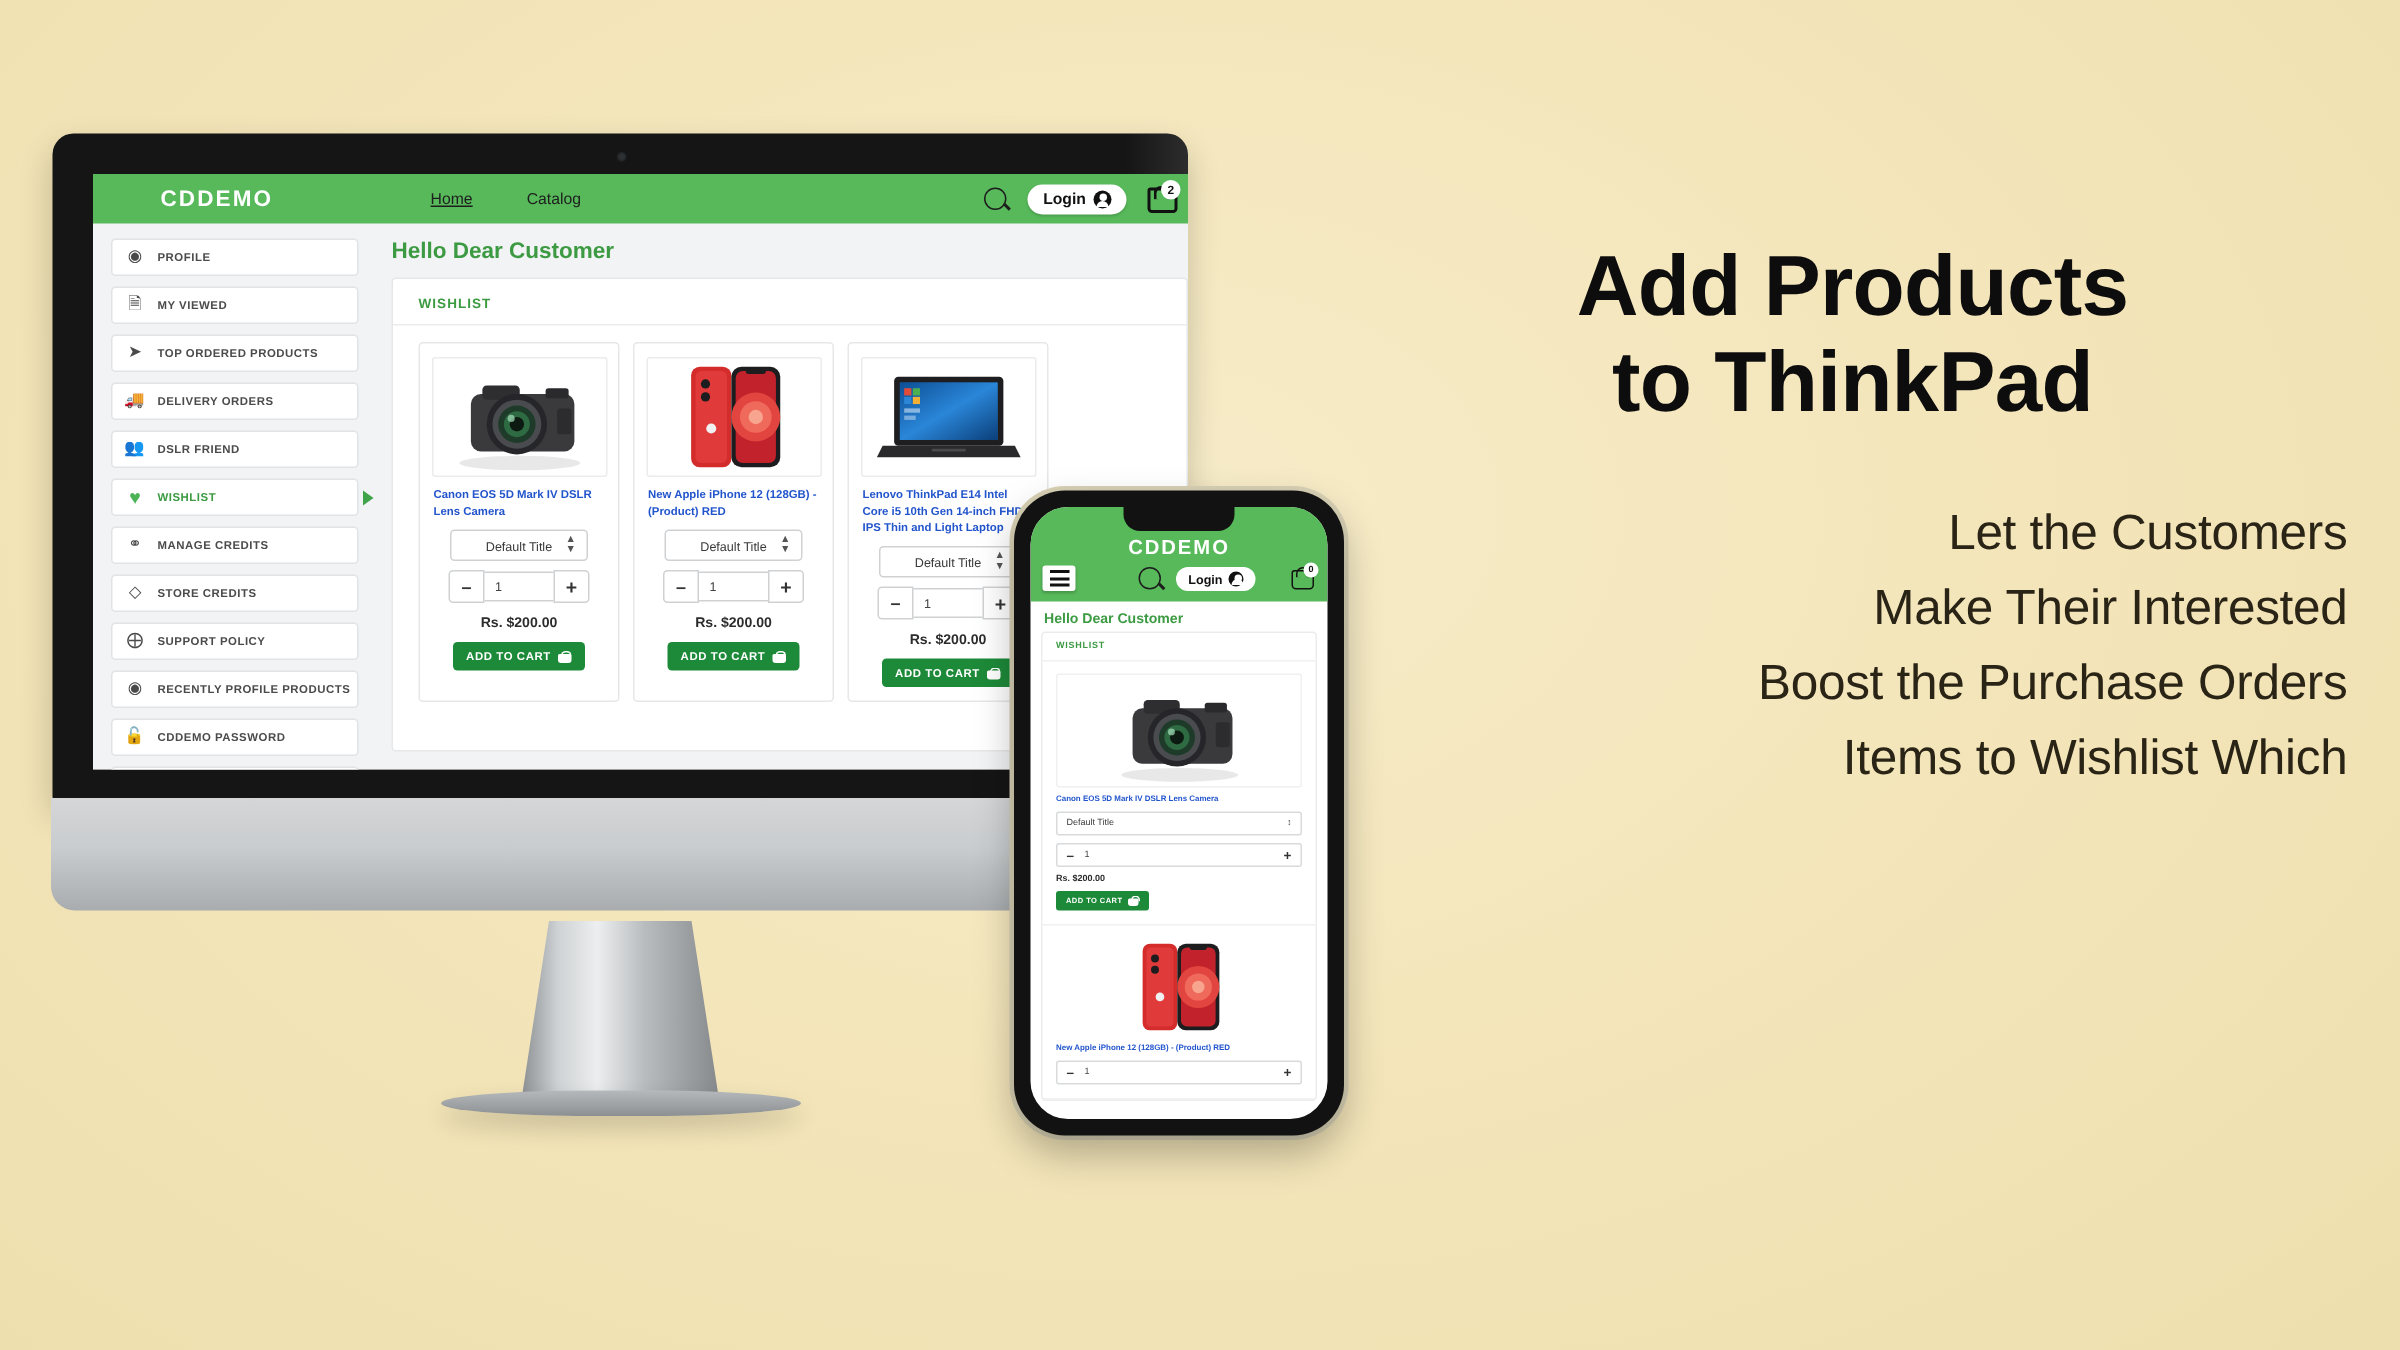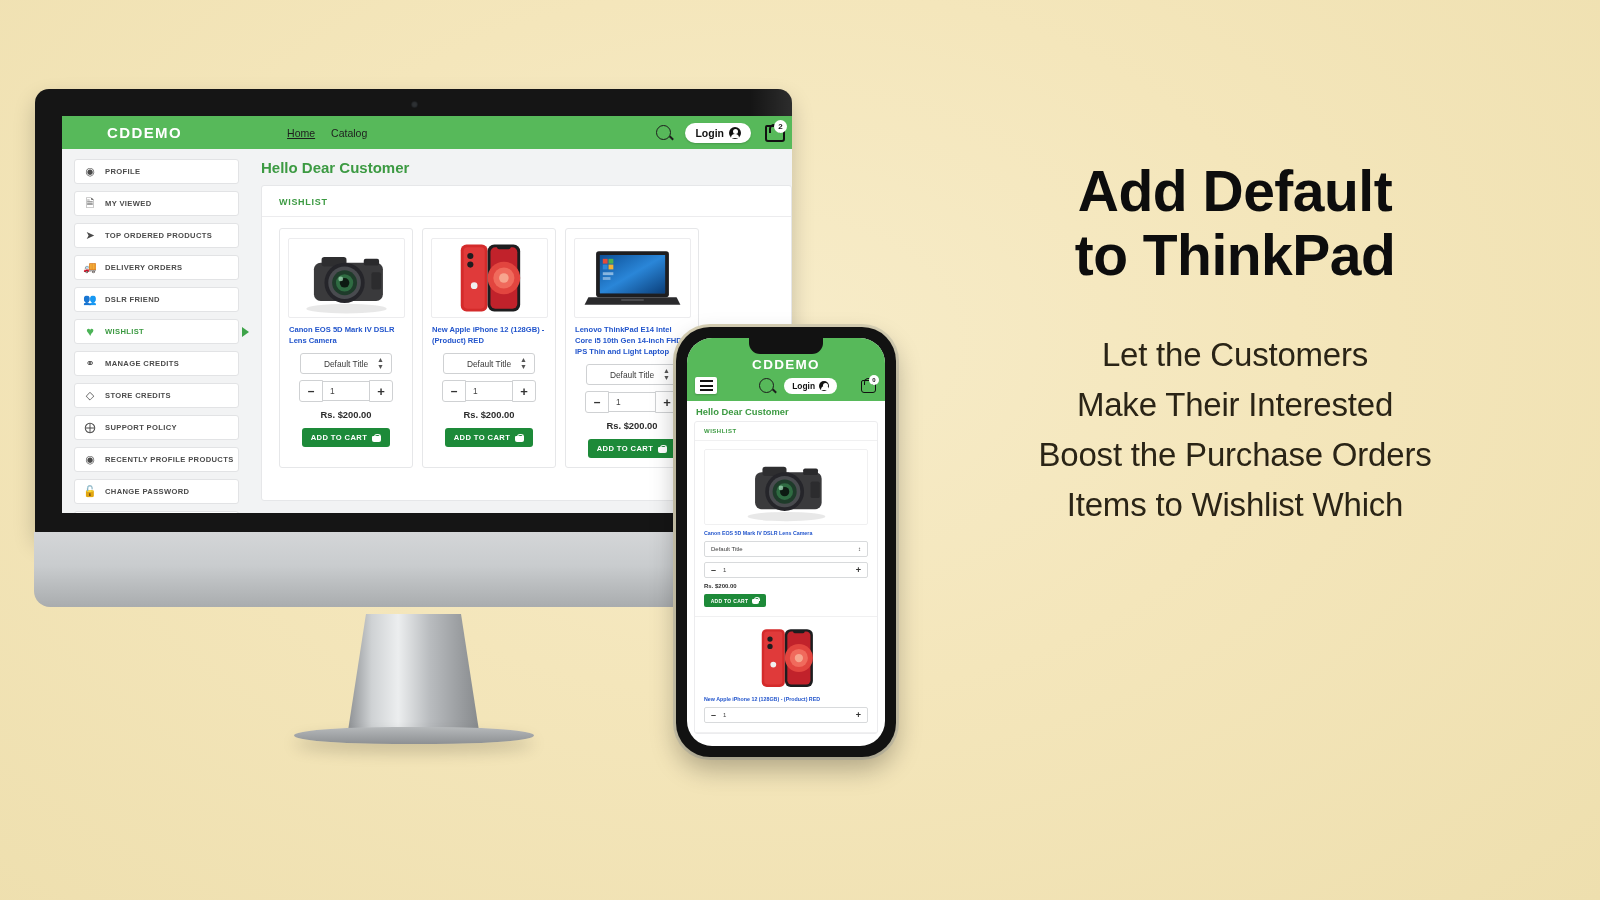--- a/index.html
+++ b/index.html
@@ -37,21 +37,21 @@
     position:absolute;left:50%;margin-left:-120px;top:638px;width:240px;height:17px;
     background:linear-gradient(180deg,#b6b9bb,#8d9093);border-radius:50%/60%;
     box-shadow:0 8px 16px rgba(0,0,0,.18);
   }
 
   
   .site-header{
     height:33px;background:#57b95a;display:flex;align-items:center;position:relative;
   }
   .brand{color:#fff;font-weight:bold;font-size:15px;letter-spacing:1.4px;margin-left:45px;}
-  .nav{display:flex;gap:16px;margin-left:105px;}
+  .nav{display:flex;gap:36px;margin-left:105px;}
   .nav a{color:#1e1e1e;font-size:10.5px;text-decoration:none;}
   .nav a.active{text-decoration:underline;}
   .hdr-right{position:absolute;right:10px;display:flex;align-items:center;gap:14px;}
   .ic-search{width:13px;height:13px;border:1.8px solid #1d1d1d;border-radius:50%;position:relative;}
   .ic-search::after{content:"";position:absolute;width:5px;height:1.8px;background:#1d1d1d;
     right:-4px;bottom:0px;transform:rotate(45deg);}
   .login-pill{background:#fff;border-radius:14px;padding:4px 10px;display:flex;align-items:center;gap:5px;
     font-size:10.5px;font-weight:bold;color:#111;box-shadow:0 1px 2px rgba(0,0,0,.18);}
   .ic-user{width:12px;height:12px;border-radius:50%;background:#111;position:relative;}
   .ic-user::before{content:"";position:absolute;left:3.5px;top:2px;width:5px;height:5px;border-radius:50%;background:#fff;}
@@ -150,21 +150,21 @@
   .ph-atc .basket::after{left:1.5px;width:4px;height:2.5px;}
   .ph-cart{position:relative;width:14px;height:15px;}
   .ph-cart .cart-body{width:13px;height:11px;border-width:1.6px;}
   .ph-cart .cart-handle{left:3px;width:7px;height:6px;border-width:1.6px;}
   .ph-cart .cart-badge{width:10px;height:10px;font-size:6px;top:-3px;right:-4px;}
 
   
   #marketing{position:absolute;left:905px;top:160px;width:660px;text-align:center;}
   .headline{font-size:57px;font-weight:bold;color:#0d0d0d;line-height:1.12;letter-spacing:-0.5px;margin:0;}
   .subcopy{margin-top:42px;}
-  .subcopy div{font-size:33px;color:#2a2416;line-height:1.52;letter-spacing:-0.2px;}
+  .subcopy div{font-size:33px;color:#2a2416;line-height:1.52;letter-spacing:-0.2px;text-align:right;}
 </style>
 </head>
 <body>
 
 <div id="monitor">
   <div class="mon-bezel">
     <div class="webcam"></div>
   </div>
 
   <div class="mon-screen">
@@ -228,21 +228,21 @@
         <div class="side-item">
           <span class="sico">⨁</span>
           <span class="lbl">SUPPORT POLICY</span>
         </div>
         <div class="side-item">
           <span class="sico">◉</span>
           <span class="lbl">RECENTLY PROFILE PRODUCTS</span>
         </div>
         <div class="side-item">
           <span class="sico">🔓</span>
-          <span class="lbl">CHANGE PASSWORD</span>
+          <span class="lbl">CDDEMO PASSWORD</span>
         </div>
         <div class="side-item">
           
           
         </div>
       </div>
 
       <div class="content">
         <div class="greet">Hello Dear Customer</div>
         <div class="panel">
@@ -455,21 +455,21 @@
           <span class="pm">+</span>
         </div>
       </div>
 
     </div>
   </div>
 </div>
 
 <div id="marketing">
   <h1 class="headline">
-    <span>Add Default</span><br>
+    <span>Add Products</span><br>
     <span>to ThinkPad</span>
   </h1>
   <div class="subcopy">
     <div>Let the Customers</div>
     <div>Make Their Interested</div>
     <div>Boost the Purchase Orders</div>
     <div>Items to Wishlist Which</div>
   </div>
 </div>
 

